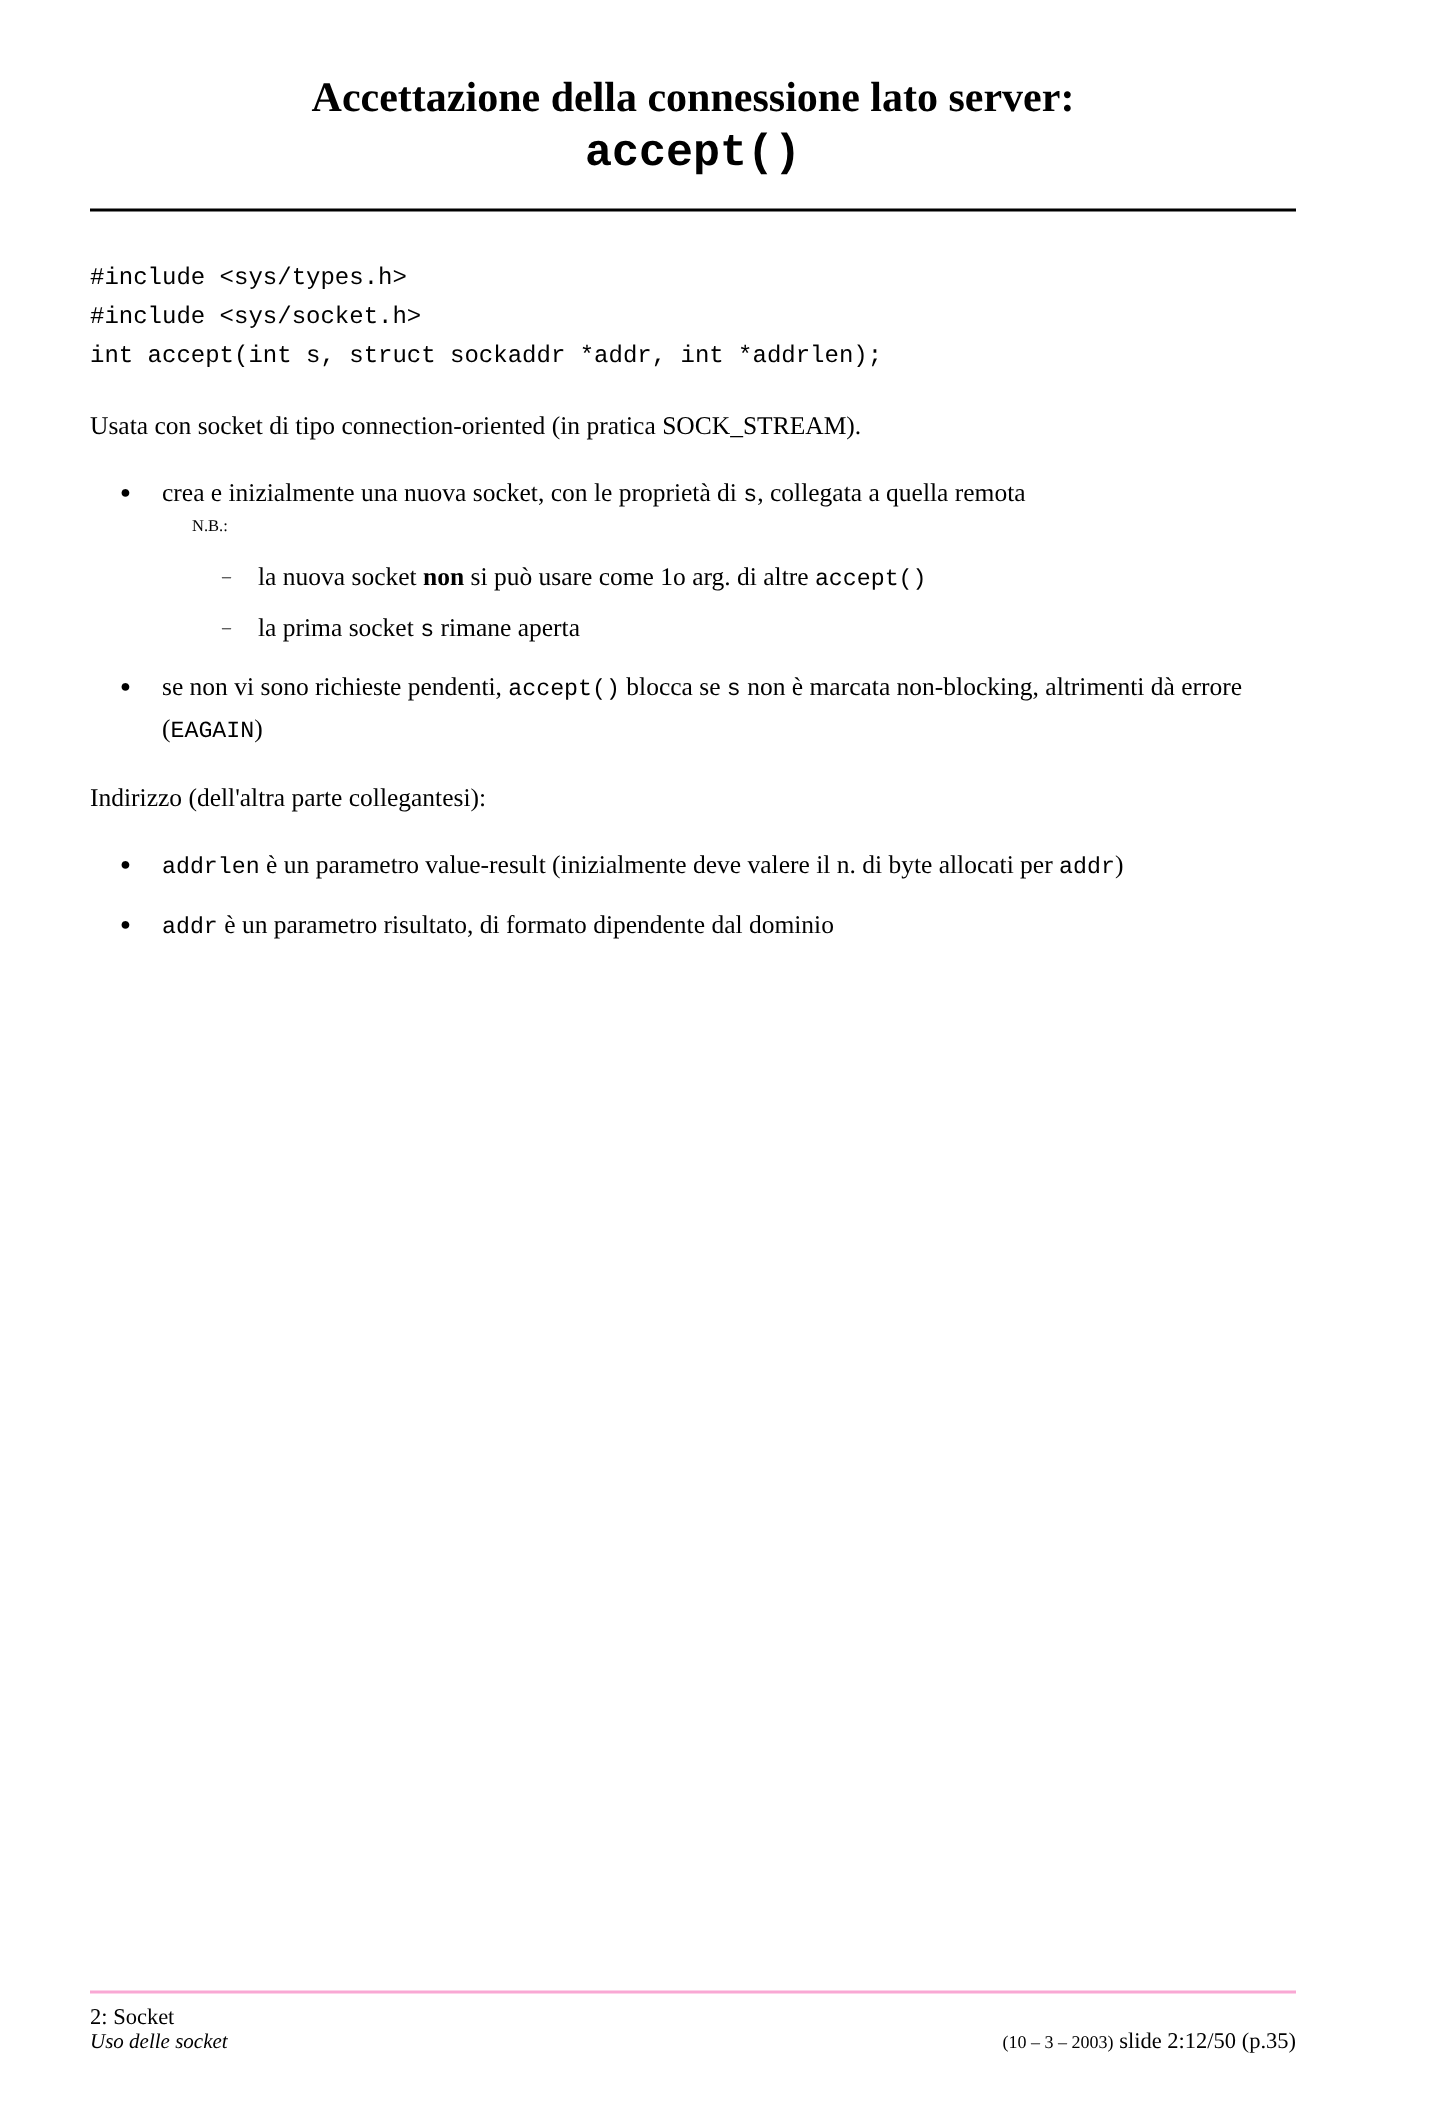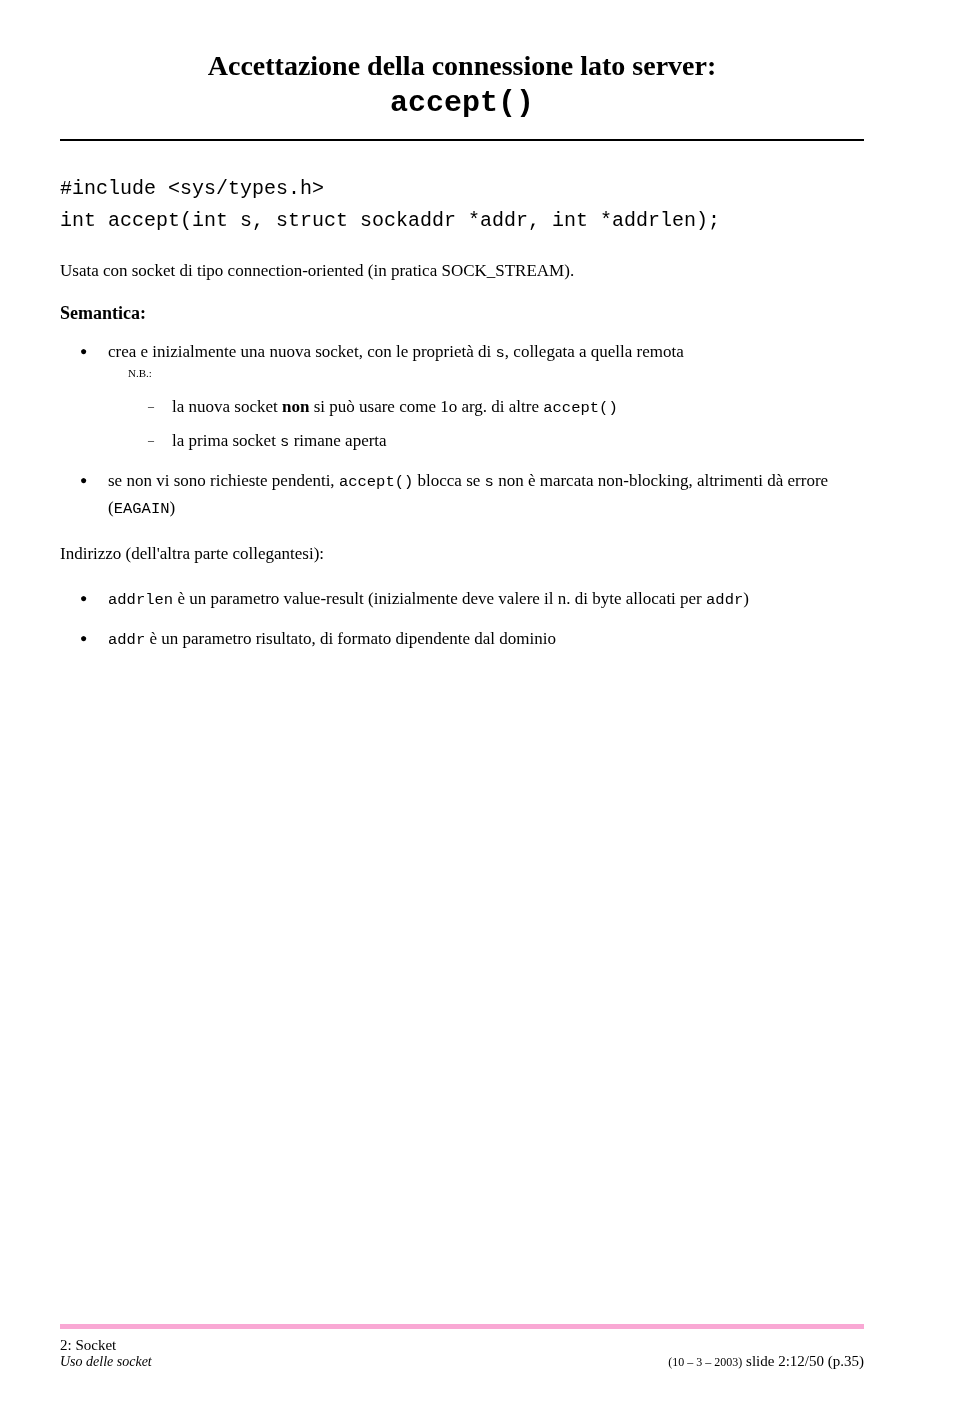--- a/index.html
+++ b/index.html
@@ -43,21 +43,21 @@
       font-size: 30px;
       font-weight: bold;
     }
 
     .content {
       margin-top: 24px;
     }
 
     .code-block {
       font-family: 'Courier New', Courier, monospace;
-      font-size: 20px;
+      font-size: 16px;
       line-height: 1.6;
       margin-bottom: 20px;
     }
 
     .code-block .line {
       display: block;
     }
 
     .description-text {
       font-size: 17px;
@@ -126,21 +126,21 @@
     }
 
     .footer {
       position: absolute;
       bottom: 36px;
       left: 60px;
       right: 60px;
       display: flex;
       justify-content: space-between;
       align-items: flex-end;
-      border-top: 5px solid #f9a8d4;
+      border-top: 2px solid #f9a8d4;
       padding-top: 8px;
     }
 
     .footer-left {
       font-size: 15px;
     }
 
     .footer-left .subtitle {
       font-style: italic;
       font-size: 14px;
@@ -168,26 +168,26 @@
     <div class="main-title">
       <span>Accettazione della connessione lato server:</span><br>
       <span class="accent-title">accept()</span>
     </div>
   </div>
 
   <div class="content">
 
     <div class="code-block">
       <span class="line">#include &lt;sys/types.h&gt;</span>
+      <span class="line">#include &lt;sys/socket.h&gt;</span>
       <span class="line">int accept(int s, struct sockaddr *addr, int *addrlen);</span>
     </div>
 
     <p class="description-text">Usata con socket di tipo connection-oriented (in pratica SOCK_STREAM).</p>
 
-    <p class="section-title">Semantica:</p>
 
     <ul class="bullet-list">
 
 
       <li>
         <span>crea e inizialmente una nuova socket, con le proprietà di </span><code>s</code><span>, collegata a quella remota</span>
 
         
         <div class="nb-block">
           <span>N.B.:</span>

